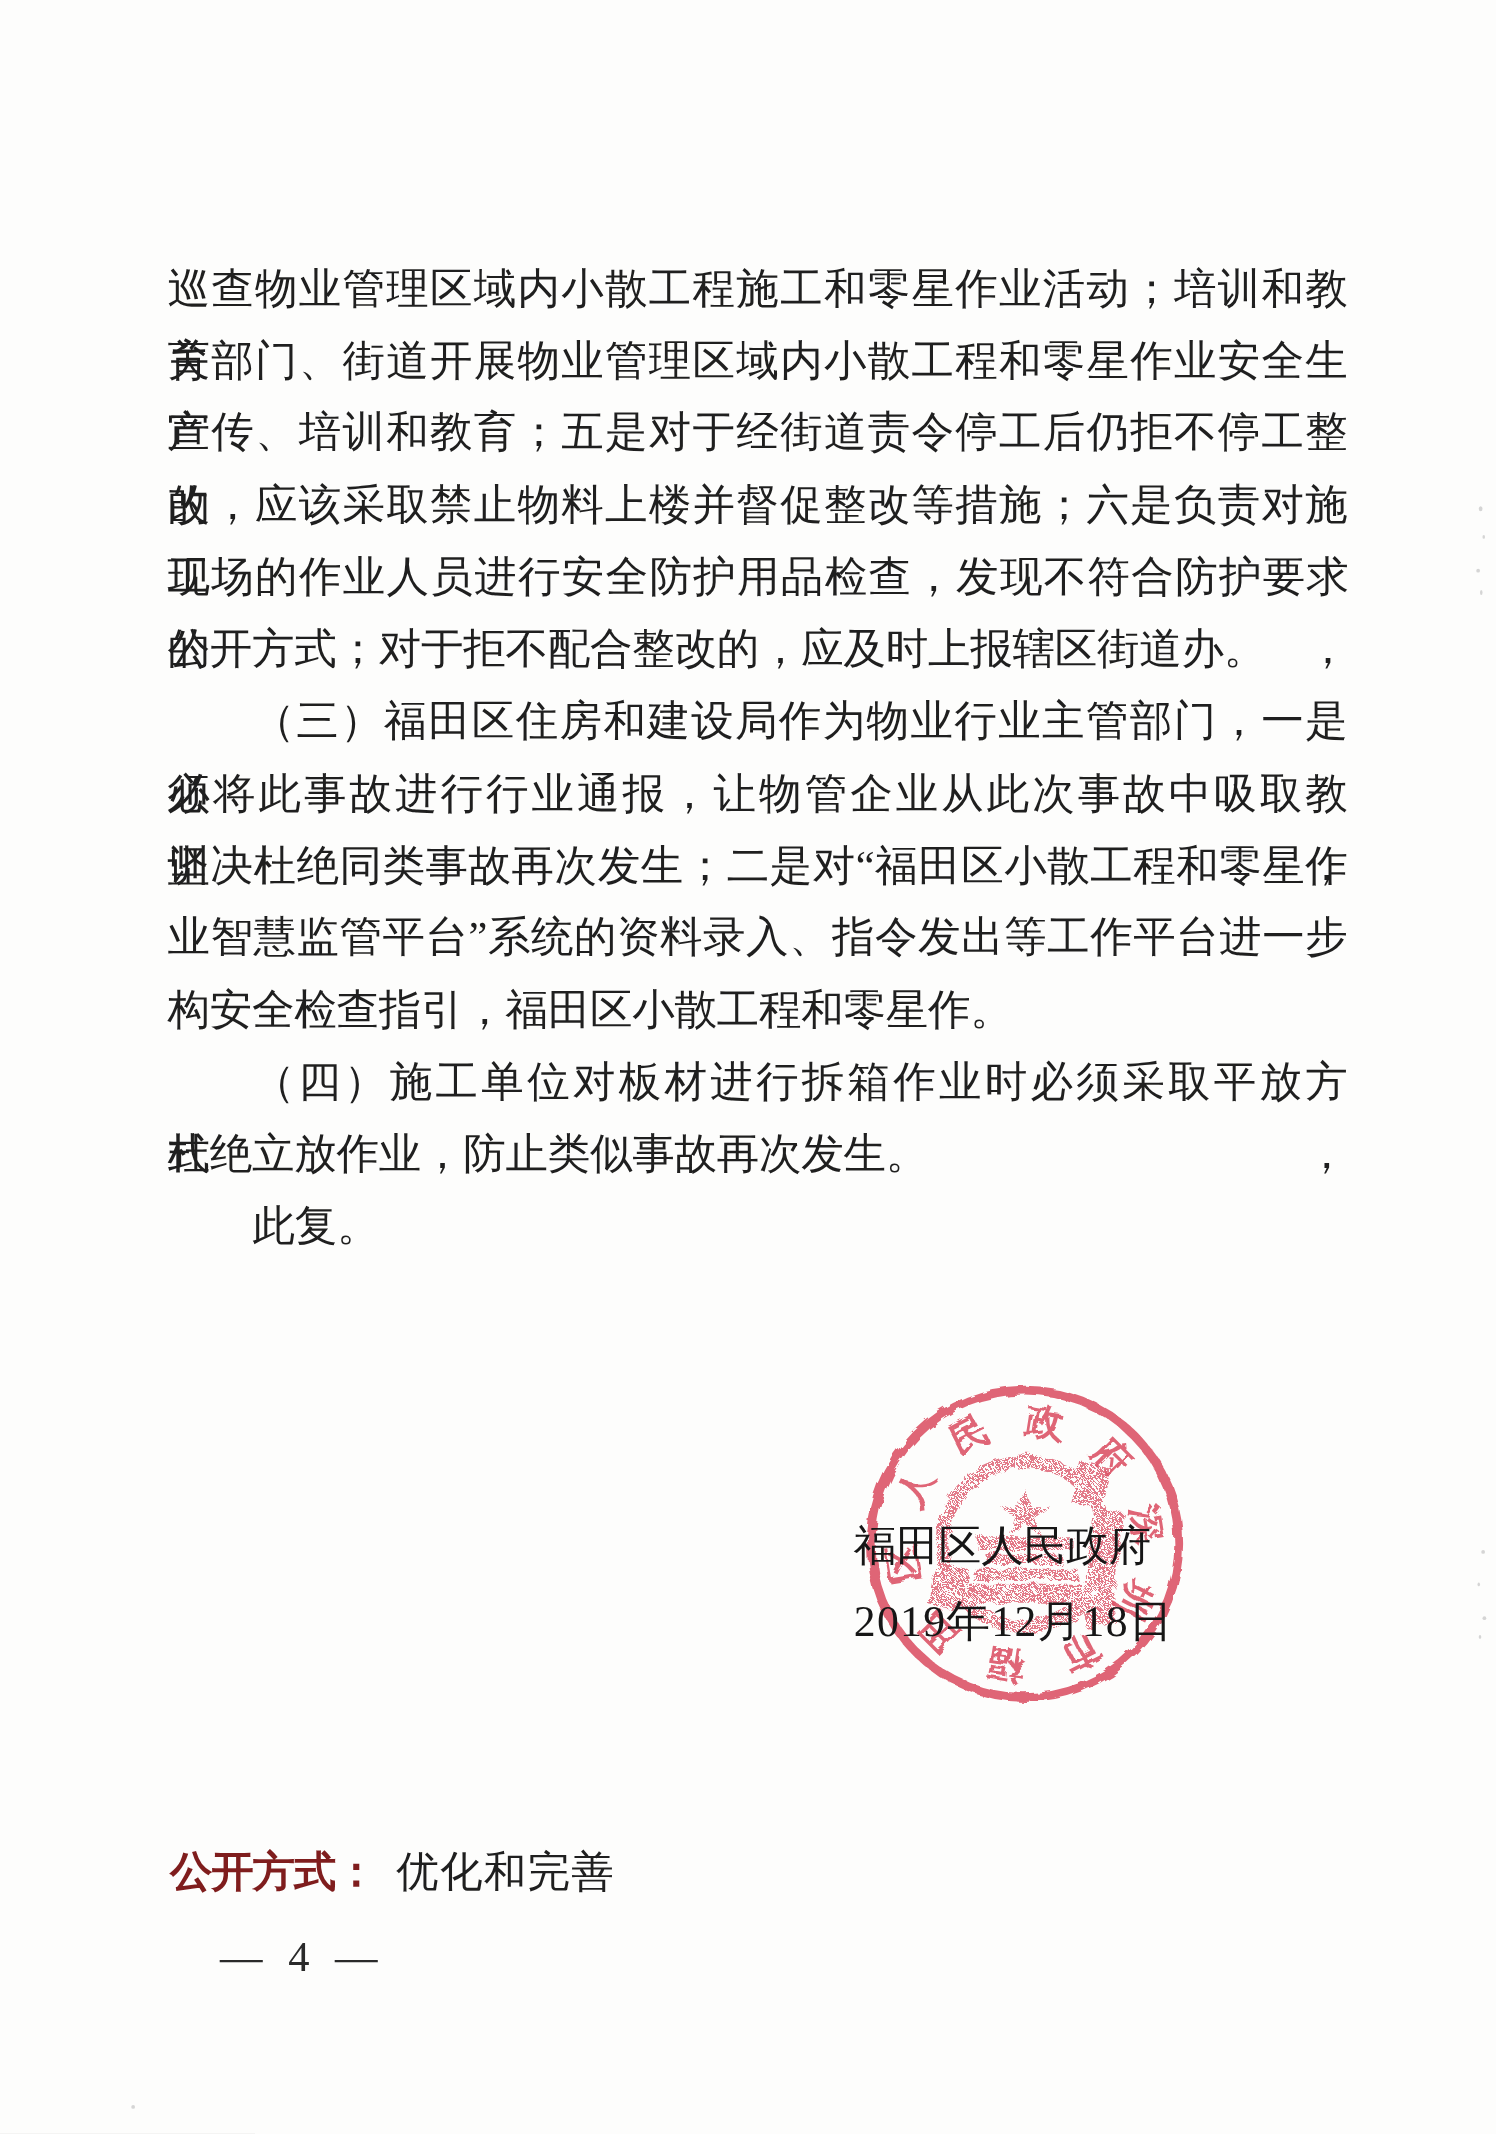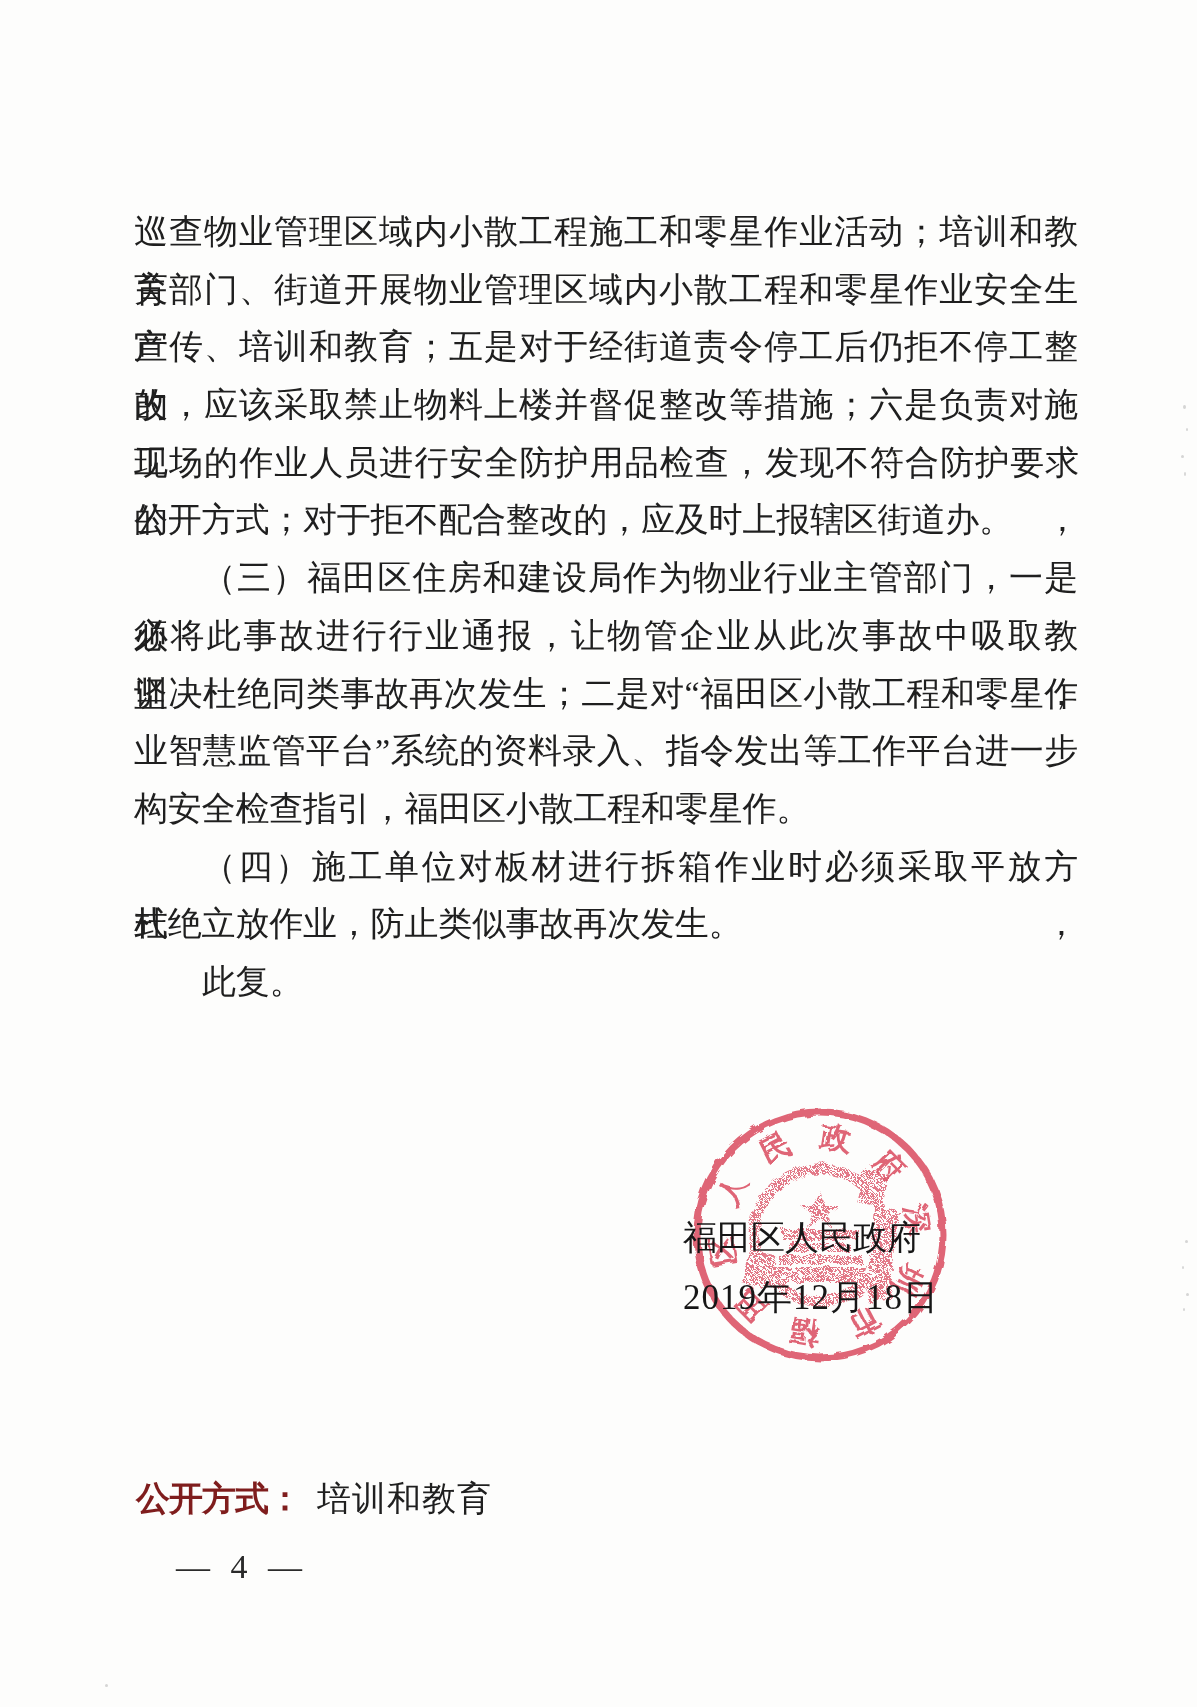--- a/index.html
+++ b/index.html
@@ -127,21 +127,21 @@
       <rect x="52" y="-26" width="24" height="60" transform="rotate(6 64 4)"></rect>
       <rect x="46" y="36" width="26" height="30" transform="rotate(-10 59 51)"></rect>
       <rect x="-74" y="18" width="26" height="34" transform="rotate(12 -61 35)"></rect>
     </g>
   </svg>
 
   <div class="sig-authority">福田区人民政府</div>
   <div class="sig-date">2019年12月18日</div>
 
   <div class="publicity">
-    <span class="label">公开方式：</span><span class="value">培训和教育</span>
+    <span class="label">公开方式：</span><span class="value">优化和完善</span>
   </div>
 
   <div class="page-number">— 4 —</div>
 
   <div class="speck" style="left:1183px;top:405px;width:3px;height:4px;"></div>
   <div class="speck" style="left:1186px;top:428px;width:2px;height:3px;"></div>
   <div class="speck" style="left:1181px;top:455px;width:3px;height:3px;"></div>
   <div class="speck" style="left:1184px;top:472px;width:2px;height:4px;"></div>
   <div class="speck" style="left:1185px;top:1240px;width:3px;height:3px;"></div>
   <div class="speck" style="left:1182px;top:1266px;width:2px;height:3px;"></div>

